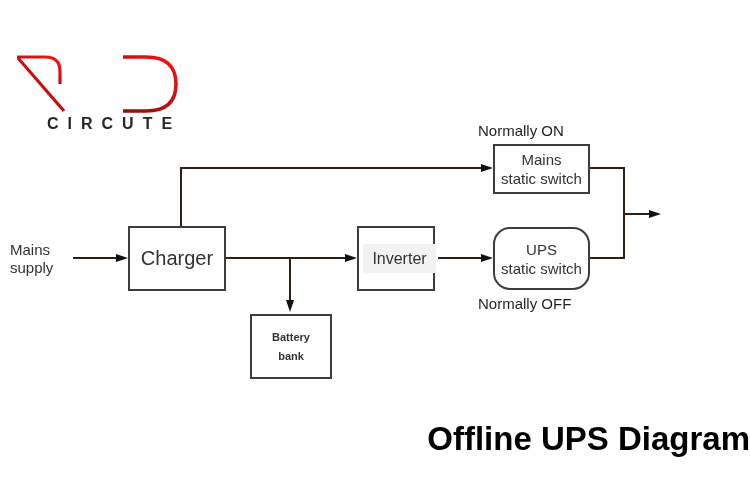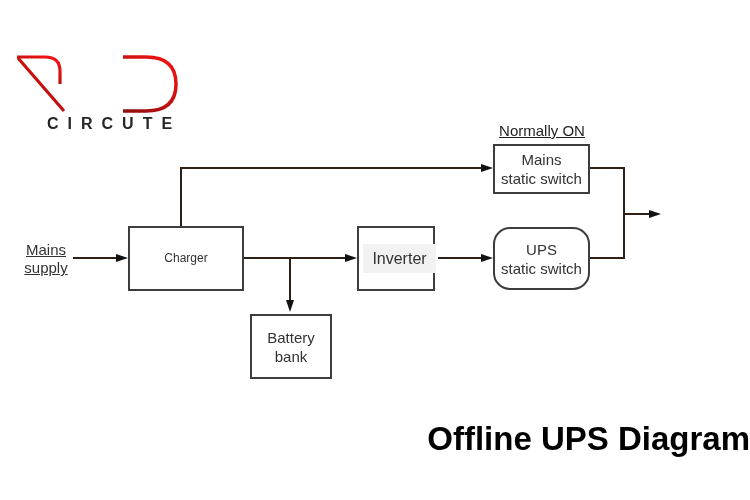--- a/index.html
+++ b/index.html
@@ -44,35 +44,33 @@
   }
   .node{
     position:absolute;
     background:#ffffff;
     border:2px solid var(--box-border);
     display:flex;align-items:center;justify-content:center;
     text-align:center;
     color:var(--diagram-text);
   }
   .node-label{white-space:pre-line;line-height:19px;}
-  .node-charger{left:128px;top:226px;width:116px;height:65px;font-size:12px;}
+  .node-charger{left:128px;top:226px;width:98px;height:65px;font-size:20px;}
   .node-inverter{left:357px;top:226px;width:78px;height:65px;font-size:16px;padding-left:7px;}
   .node-inverter .highlight{background:var(--inverter-highlight);padding:5px 9px;}
   .node-mains-switch{left:493px;top:144px;width:97px;height:50px;font-size:15px;}
   .node-ups-switch{left:493px;top:227px;width:97px;height:63px;font-size:15px;border-radius:17px;}
-  .node-battery{left:250px;top:314px;width:82px;height:65px;font-size:15px;}
+  .node-battery{left:250px;top:314px;width:82px;height:65px;font-size:11px;font-weight:bold;}
   .node-load{left:661px;top:196px;width:66px;height:36px;font-size:16px;}
   .float-label{
     position:absolute;
     color:#1f1f1f;
     font-size:15px;
-    text-align:center;
     white-space:pre-line;
     line-height:18px;
-    text-decoration:underline;
   }
   .mains-supply-label{left:10px;top:241px;width:72px;color:var(--diagram-text);}
   .normally-on-label{left:478px;top:122px;width:128px;}
   .normally-off-label{left:478px;top:295px;width:128px;}
   .diagram-title{
     position:absolute;left:0;top:420px;width:750px;
     text-align:right;
     font-size:33px;font-weight:bold;
     color:var(--title-color);
   }
@@ -151,16 +149,17 @@
     <span class="node-label">Battery
 bank</span>
   </div>
 
 
   <div class="float-label mains-supply-label">Mains
 supply</div>
 
   <div class="float-label normally-on-label">Normally ON</div>
 
+  <div class="float-label normally-off-label">Normally OFF</div>
 
   <div class="diagram-title">Offline UPS Diagram</div>
 
 </div>
 
 </body></html>

